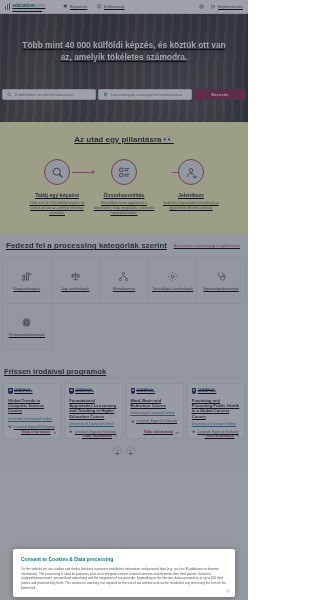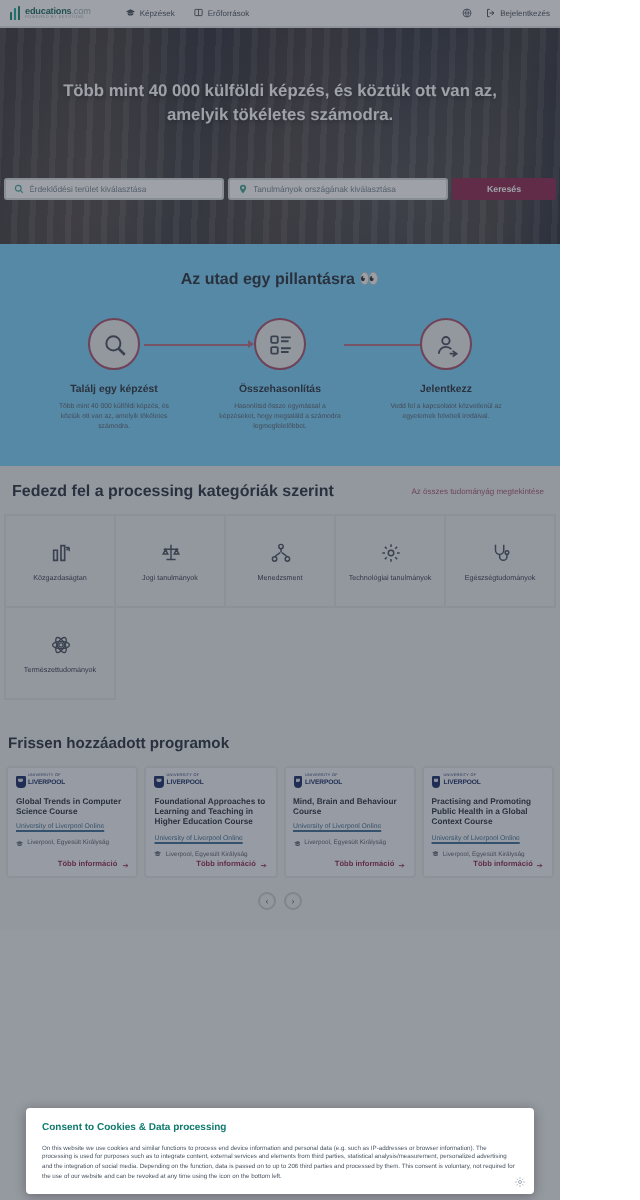--- a/index.html
+++ b/index.html
@@ -4,23 +4,24 @@
 <style>
   * { box-sizing: border-box; margin: 0; padding: 0; }
   html, body {
     width: 300px; height: 600px;
     font-family: "Liberation Sans", sans-serif;
     overflow: hidden;
     background: #ffffff;
   }
   #page {
     position: relative;
-    width: 280px; height: 600px;
+    width: 248px; height: 600px;
     overflow: hidden;
     background: #eef0f3;
+    text-decoration: underline;
   }
 
   
   #dim {
     position: absolute; inset: 0;
     background: rgba(40,46,60,0.45);
     z-index: 60;
     pointer-events: none;
   }
 
@@ -108,21 +109,21 @@
   .sbtn {
     flex: 0 0 52px;
     height: 11px;
     background: #8e2b52;
     border-radius: 1.5px;
     color: #fff; font-size: 4.4px; font-weight: 700;
     display: flex; align-items: center; justify-content: center;
   }
 
   
-  .journey { background: #7dd3fc; padding: 13px 0 17px; }
+  .journey { background: #fef9c3; padding: 13px 0 17px; }
   .sec-title {
     text-align: center; font-size: 8px; font-weight: 700;
     color: #2c3440; margin-bottom: 15px;
   }
   .steps {
     position: relative;
     display: flex; justify-content: space-between;
     padding: 0 26px;
   }
   .step { width: 62px; text-align: center; position: relative; z-index: 2;}
@@ -401,21 +402,21 @@
             <ellipse cx="12" cy="12" rx="9.2" ry="4"></ellipse>
             <ellipse cx="12" cy="12" rx="9.2" ry="4" transform="rotate(60 12 12)"></ellipse>
             <ellipse cx="12" cy="12" rx="9.2" ry="4" transform="rotate(120 12 12)"></ellipse>
           </svg>
         <span>Természettudományok</span>
       </div>
     </div>
   </div>
 
   <div class="recent">
-    <h3>Frissen hozzáadott programok</h3>
+    <h3>Frissen irodáival programok</h3>
     <div class="cards">
 
       <div class="card">
         <div class="uni-logo">
           <span class="uni-shield"></span>
           <span class="uni-name-col">
             <span class="uni-top">UNIVERSITY OF</span>
             <span class="uni-bot">LIVERPOOL</span>
           </span>
         </div>

